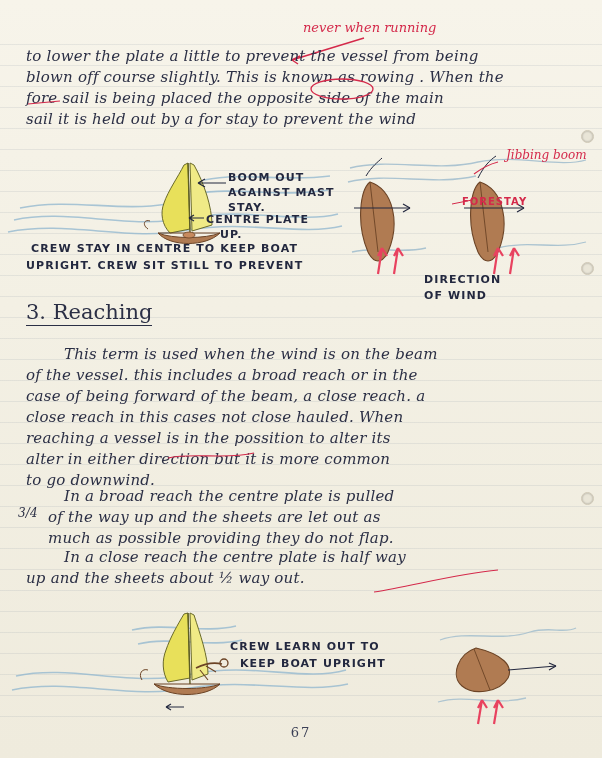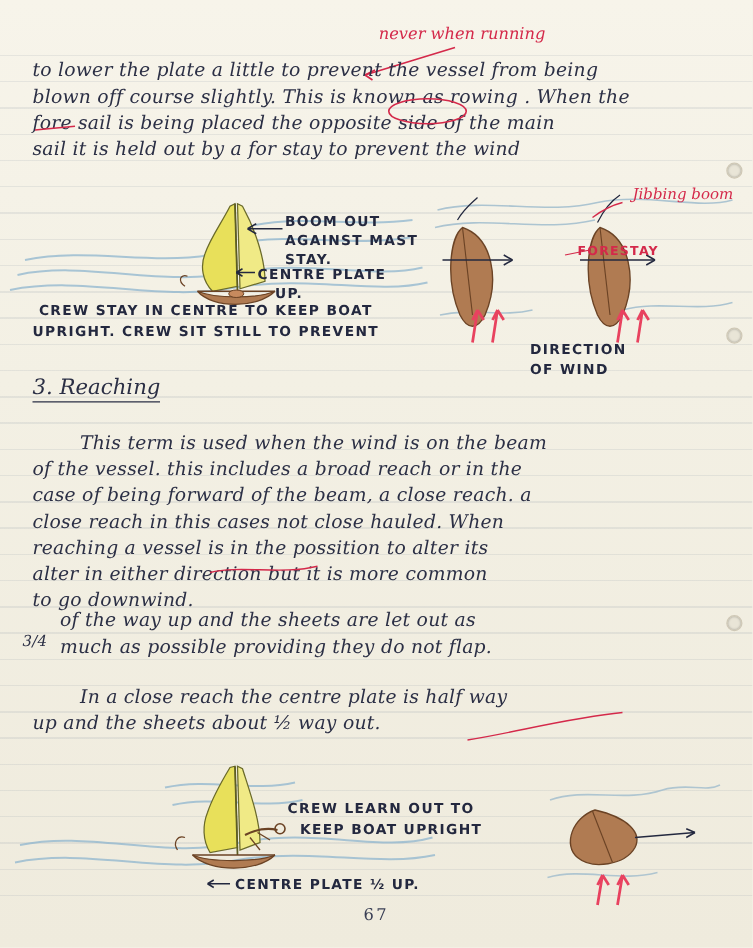--- a/index.html
+++ b/index.html
@@ -67,22 +67,21 @@
     letter-spacing:1px;
     font-weight:700;
   }
   .para{position:absolute;}
   p.l{margin:0;white-space:nowrap;}
   .indent{display:inline-block;width:38px}
 
   .heading{
     position:absolute;
     font-family:"DejaVu Serif",serif;
-    font-style:italic;
-    font-size:17px;
+    font-size:21px;
     color:#2b2f45;
     text-align:right;
   }
   .heading .u{border-bottom:1.4px solid #2b2f45;padding-bottom:1px;}
 
   .pageno{
     position:absolute;left:0;right:0;bottom:18px;text-align:center;
     font-family:"DejaVu Serif",serif;font-size:13px;color:#3a3f55;
     letter-spacing:2px;
   }
@@ -220,20 +219,21 @@
     <p class="l">close reach in this cases not close hauled.  When</p>
     <p class="l">reaching  a vessel is in the possition to alter its</p>
     <p class="l">alter  in either  direction but  it  is more common</p>
     <p class="l">to go downwind.</p>
   </div>
   <svg class="fig" style="left:166px;top:448px;" width="92" height="16">
     <path d="M2,10 C26,4 60,12 88,5" stroke="#d4294a" stroke-width="1.1" fill="none"></path>
   </svg>
 
   <div class="para hand" style="left:26px;top:486px;">
+    <p class="l"><span class="indent"></span><span>In a broad reach the centre plate is pulled</span></p>
     <p class="l"><span class="indent" style="width:22px"></span><span>of the way up and the sheets are let out as</span></p>
     <p class="l"><span class="indent" style="width:22px"></span><span>much as possible providing they do not flap.</span></p>
   </div>
   <div class="para hand" style="left:18px;top:503px;font-size:12px;">
     <p class="l">3/4</p>
   </div>
 
   <div class="para hand" style="left:26px;top:547px;">
     <p class="l"><span class="indent"></span><span>In a close reach the centre plate is half way</span></p>
     <p class="l">up and the sheets about ½ way out.</p>
@@ -265,23 +265,20 @@
   </svg>
 
   <div class="para print" style="left:230px;top:638px;line-height:17px;">
     <p class="l">CREW LEARN OUT TO</p>
     <p class="l" style="margin-left:10px">KEEP BOAT UPRIGHT</p>
   </div>
 
   <svg class="fig" style="left:164px;top:700px;" width="22" height="14">
     <path d="M2,7 L20,7 M2,7 L7,4 M2,7 L7,10" stroke="#23283f" stroke-width="1.2" fill="none"></path>
   </svg>
-  <div class="para print" style="left:188px;top:700px;">
-    <p class="l">CENTRE PLATE ½ UP.</p>
-  </div>
 
   <svg class="fig" style="left:438px;top:620px;" width="140" height="110">
     <g stroke="#9ab9cc" stroke-width="1.3" fill="none" opacity=".75">
       <path d="M2,20 C30,10 62,22 92,12 C112,6 126,14 138,8"></path>
       <path d="M0,82 C28,74 58,86 88,78"></path>
     </g>
     <path d="M38,28 C64,34 76,46 70,58 C62,72 36,76 24,66 C12,56 20,34 38,28 Z" fill="#b07b52" stroke="#6b4325" stroke-width="1.1"></path>
     <path d="M36,29 L52,70" stroke="#6b4325" stroke-width=".9" fill="none"></path>
     <path d="M70,50 L118,46" stroke="#23283f" stroke-width="1.2"></path>
     <path d="M118,46 L111,43 M118,46 L111,50" stroke="#23283f" stroke-width="1.2" fill="none"></path>

